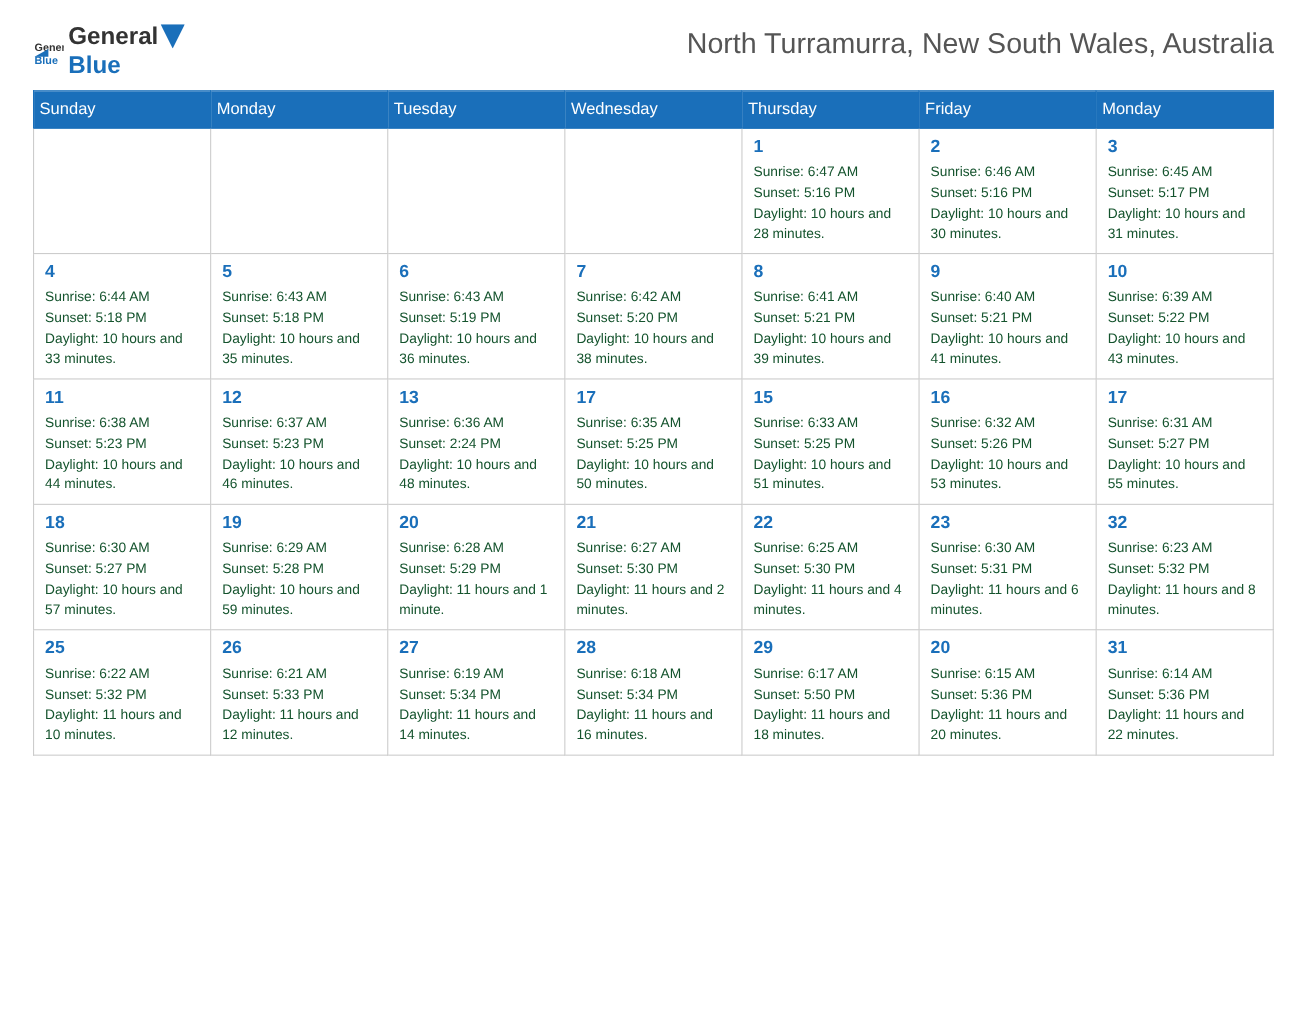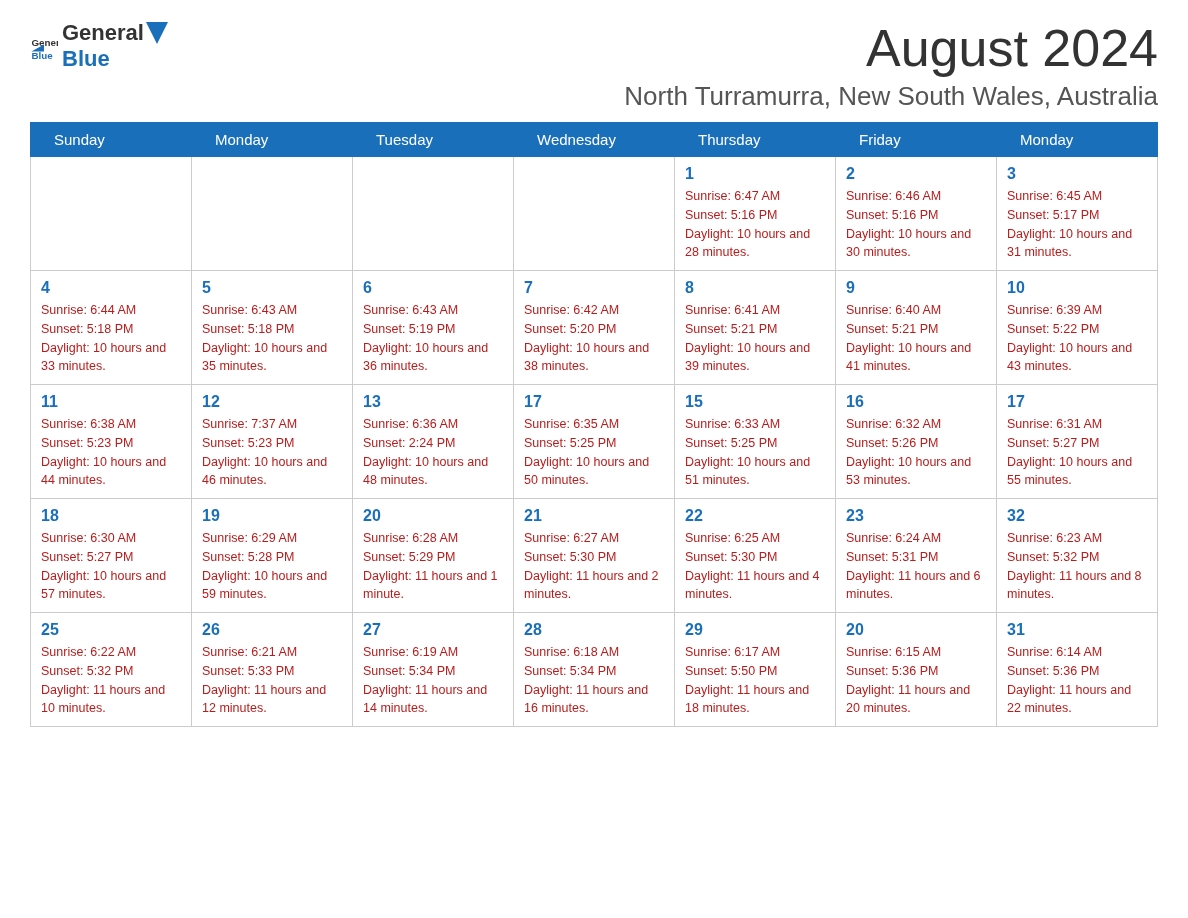--- a/index.html
+++ b/index.html
@@ -53,21 +53,21 @@
     .calendar-table {
       width: 100%;
       border-collapse: collapse;
       margin-top: 10px;
     }
     .calendar-table thead tr th {
       background-color: #1a6fba;
       color: #fff;
       font-size: 15px;
       font-weight: normal;
-      padding: 8px 23px;
+      padding: 8px 5px;
       text-align: left;
       border: 1px solid #1a6fba;
     }
     .calendar-table tbody tr td {
       vertical-align: top;
       border: 1px solid #ccc;
       padding: 8px 10px;
       min-height: 90px;
       width: 14.28%;
       font-size: 13px;
@@ -75,21 +75,21 @@
     }
     .day-number {
       font-size: 16px;
       font-weight: bold;
       color: #1a6fba;
       display: block;
       margin-bottom: 4px;
     }
     .day-info {
       font-size: 12.5px;
-      color: #b91c1c;
+      color: #14532d;
       line-height: 1.5;
     }
     .empty-cell {
       background: #fff;
     }
     .week-row td {
       border-top: 2px solid #1a6fba;
     }
     .week-row:first-child td {
       border-top: 1px solid #ccc;
@@ -109,21 +109,20 @@
       <div style="display:flex; align-items:center; gap:2px;">
         <span class="logo-text-general">General</span>
         <svg width="22" height="22" viewBox="0 0 22 22">
           <polygon points="0,0 22,0 11,22" fill="#1a6fba"></polygon>
         </svg>
       </div>
       <span class="logo-text-blue">Blue</span>
     </div>
   </div>
   <div class="title-block">
-    <div class="month-title">August 2024</div>
     <div class="location-title">North Turramurra, New South Wales, Australia</div>
   </div>
 </div>
 
 <table class="calendar-table">
   <thead>
     <tr>
 
     <th>Sunday</th>
         <th>Monday</th>
@@ -206,21 +205,21 @@
       </tr>
       <tr class="week-row">
         <td>
           <span class="day-number">11</span>
           <div class="day-info">Sunrise: 6:38 AM
 Sunset: 5:23 PM
 Daylight: 10 hours and 44 minutes.</div>
         </td>
         <td>
           <span class="day-number">12</span>
-          <div class="day-info">Sunrise: 7:37 AM
+          <div class="day-info">Sunrise: 6:37 AM
 Sunset: 5:23 PM
 Daylight: 10 hours and 46 minutes.</div>
         </td>
         <td>
           <span class="day-number">13</span>
           <div class="day-info">Sunrise: 6:36 AM
 Sunset: 2:24 PM
 Daylight: 10 hours and 48 minutes.</div>
         </td>
         <td>
@@ -274,21 +273,21 @@
 Daylight: 11 hours and 2 minutes.</div>
         </td>
         <td>
           <span class="day-number">22</span>
           <div class="day-info">Sunrise: 6:25 AM
 Sunset: 5:30 PM
 Daylight: 11 hours and 4 minutes.</div>
         </td>
         <td>
           <span class="day-number">23</span>
-          <div class="day-info">Sunrise: 6:24 AM
+          <div class="day-info">Sunrise: 6:30 AM
 Sunset: 5:31 PM
 Daylight: 11 hours and 6 minutes.</div>
         </td>
         <td>
           <span class="day-number">32</span>
           <div class="day-info">Sunrise: 6:23 AM
 Sunset: 5:32 PM
 Daylight: 11 hours and 8 minutes.</div>
         </td>
       </tr>

